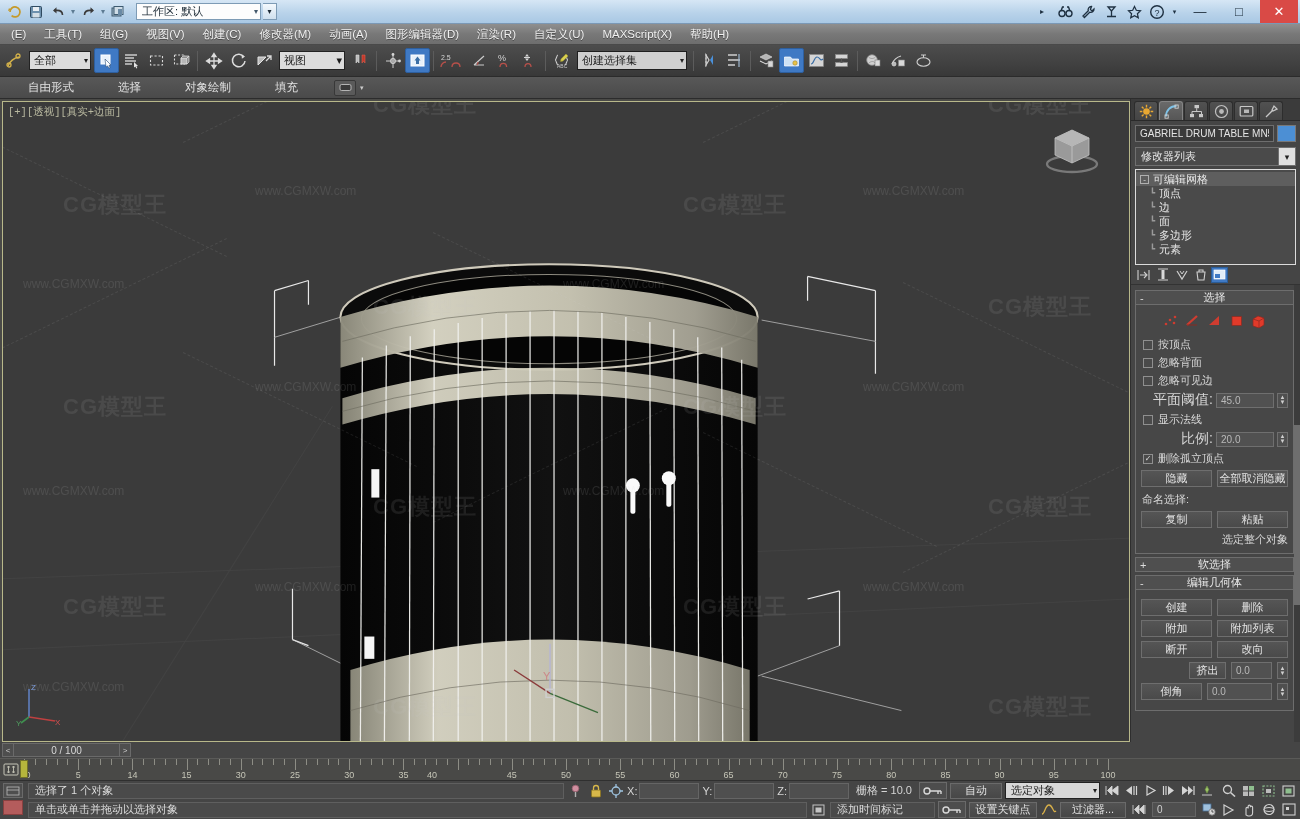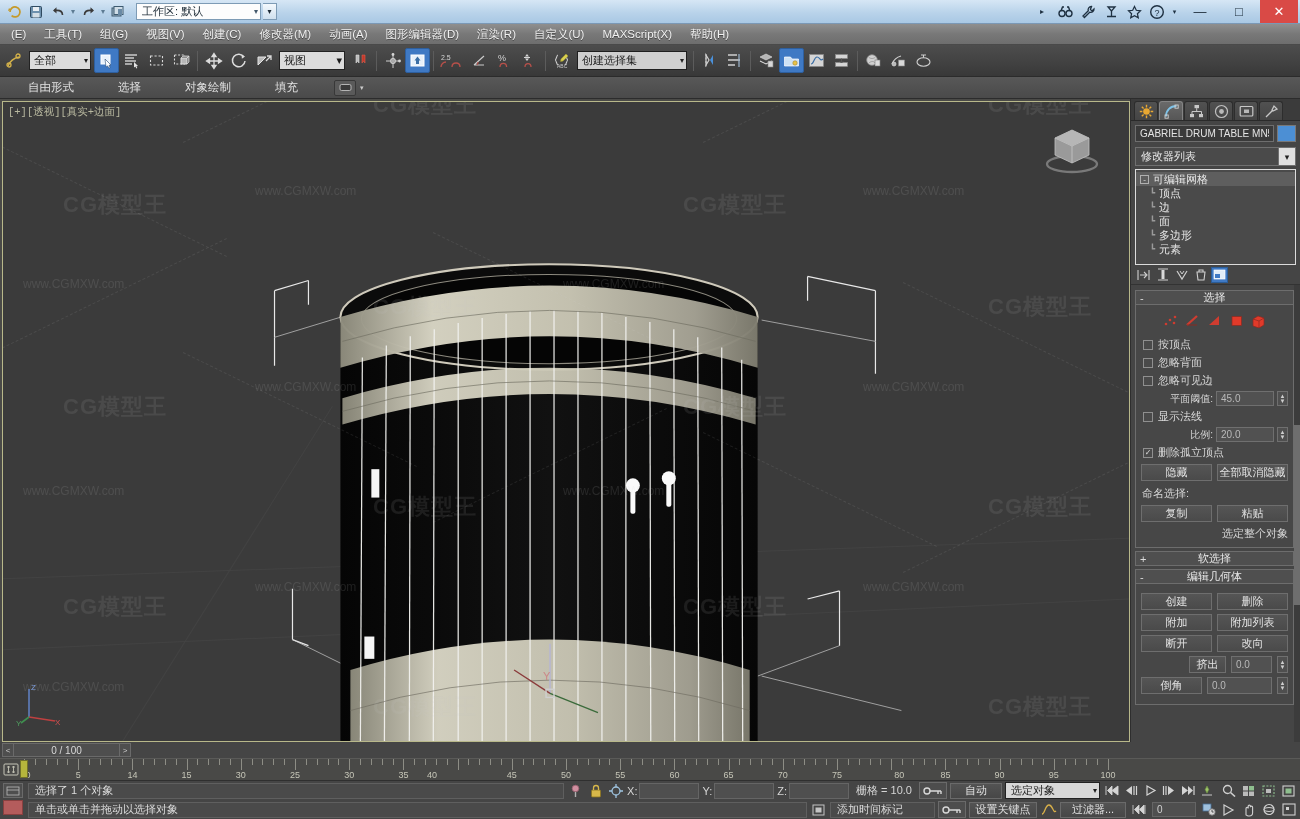--- a/index.html
+++ b/index.html
@@ -162,21 +162,21 @@
      display:flex; align-items:center; justify-content:center; position:relative;
      font-size:11px; color:#e8e8e8; cursor:pointer; }
   .rohead .pm { position:absolute; left:4px; font-size:11px; color:#ddd; }
   .robody { border:1px solid #6d6d6d; border-top:none; padding:5px 5px 6px 5px; background:#474747; }
   .sobtns { display:flex; align-items:center; justify-content:center; gap:7px; padding:4px 0 7px 0; }
   .sob { width:15px; height:14px; display:flex; align-items:center; justify-content:center; cursor:pointer; }
   .chk { display:flex; align-items:center; gap:5px; margin:2px 0 3px 2px; font-size:11px; color:#d8d8d8; cursor:pointer; }
   .chkbox { width:10px; height:10px; border:1px solid #8f8f8f; background:#4a4a4a; flex:0 0 auto;
      font-size:8px; line-height:8px; text-align:center; color:#ddd; }
   .spinrow { display:flex; align-items:center; justify-content:flex-end; gap:3px; margin:3px 0; }
-  .spinrow label { font-size:10px; color:#d5d5d5; }
+  .spinrow label { font-size:14px; color:#d5d5d5; }
   .spinfield { width:58px; height:15px; background:#515151; border:1px solid #6f6f6f;
      color:#b9b9b9; font-size:10px; display:flex; align-items:center; padding-left:4px; }
   .spinarrows { width:11px; height:15px; background:#4f4f4f; border:1px solid #6f6f6f;
      display:flex; flex-direction:column; align-items:center; justify-content:center;
      font-size:6px; line-height:5px; color:#cfcfcf; cursor:pointer; }
   .btn2 { display:flex; gap:5px; margin:4px 0; }
   .pbtn { flex:1 1 0; height:17px; background:linear-gradient(#555,#4a4a4a); border:1px solid #6e6e6e;
      display:flex; align-items:center; justify-content:center; font-size:11px; color:#e2e2e2; cursor:pointer; }
   .lbl1 { font-size:11px; color:#d8d8d8; margin:5px 0 2px 1px; }
   .rt { text-align:right; font-size:11px; color:#d8d8d8; margin-top:3px; }
@@ -1073,21 +1073,21 @@
           <div class="tlbl" style="left: 349.2px;">30</div>
           <div class="tlbl" style="left: 403.4px;">35</div>
           <div class="tlbl" style="left: 432px;">40</div>
           <div class="tlbl" style="left: 511.8px;">45</div>
           <div class="tlbl" style="left: 566px;">50</div>
           <div class="tlbl" style="left: 620.2px;">55</div>
           <div class="tlbl" style="left: 674.4px;">60</div>
           <div class="tlbl" style="left: 728.6px;">65</div>
           <div class="tlbl" style="left: 782.8px;">70</div>
           <div class="tlbl" style="left: 837px;">75</div>
-          <div class="tlbl" style="left: 891.2px; margin-left: 8px;">80</div>
+          <div class="tlbl" style="left: 891.2px;">80</div>
           <div class="tlbl" style="left: 945.4px;">85</div>
           <div class="tlbl" style="left: 999.6px;">90</div>
           <div class="tlbl" style="left: 1053.8px;">95</div>
           <div class="tlbl" style="left: 1108px;">100</div>
           <div class="tlbl" style="left: 28px;">0</div>
         </div>
     </div>
   </div>
 
   <div class="statusarea">

